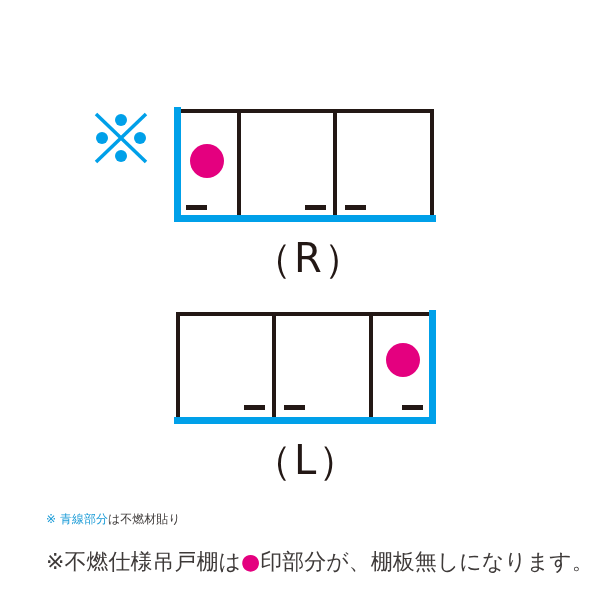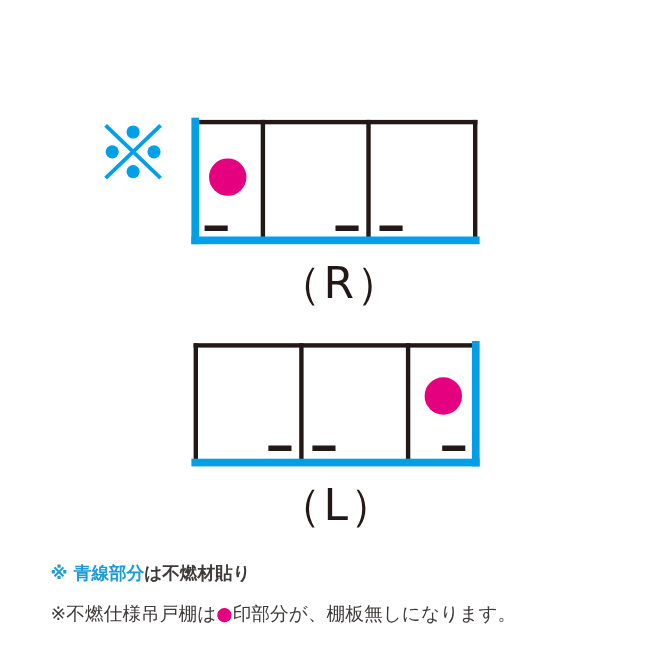--- a/index.html
+++ b/index.html
@@ -4,23 +4,23 @@
 <style>
   html, body { margin: 0; padding: 0; background: #ffffff; }
   body { width: 600px; height: 600px; position: relative; overflow: hidden; font-family: "DejaVu Sans", sans-serif; }
   .abs { position: absolute; }
   .blk { position: absolute; background: #231815; }
   .blu { position: absolute; background: #00a0e9; }
   .dot { position: absolute; border-radius: 50%; background: #e4007f; }
   .handle { position: absolute; background: #231815; height: 5px; width: 21px; }
   .label { position: absolute; font-size: 40px; color: #231815; letter-spacing: 2px; white-space: nowrap; line-height: 1; }
   .note { position: absolute; left: 46px; white-space: nowrap; color: #3e3a39; line-height: 1; }
-  .note1 { top: 513px; font-size: 16px; font-weight: bold; }
+  .note1 { top: 513px; font-size: 12px; font-weight: normal; }
   .note1 .hl { color: #1a9bd7; }
-  .note2 { top: 551px; font-size: 17px; }
+  .note2 { top: 551px; font-size: 22px; }
   .pink { color: #e4007f; }
 </style>
 </head>
 <body>
 
 <svg class="abs" style="left:93px;top:111px;" width="56" height="54" viewBox="0 0 56 54">
   <line x1="3" y1="3" x2="53" y2="51" stroke="#00a0e9" stroke-width="3.5"></line>
   <line x1="53" y1="3" x2="3" y2="51" stroke="#00a0e9" stroke-width="3.5"></line>
   <circle cx="28" cy="9" r="6" fill="#00a0e9"></circle>
   <circle cx="28" cy="45" r="6" fill="#00a0e9"></circle>

